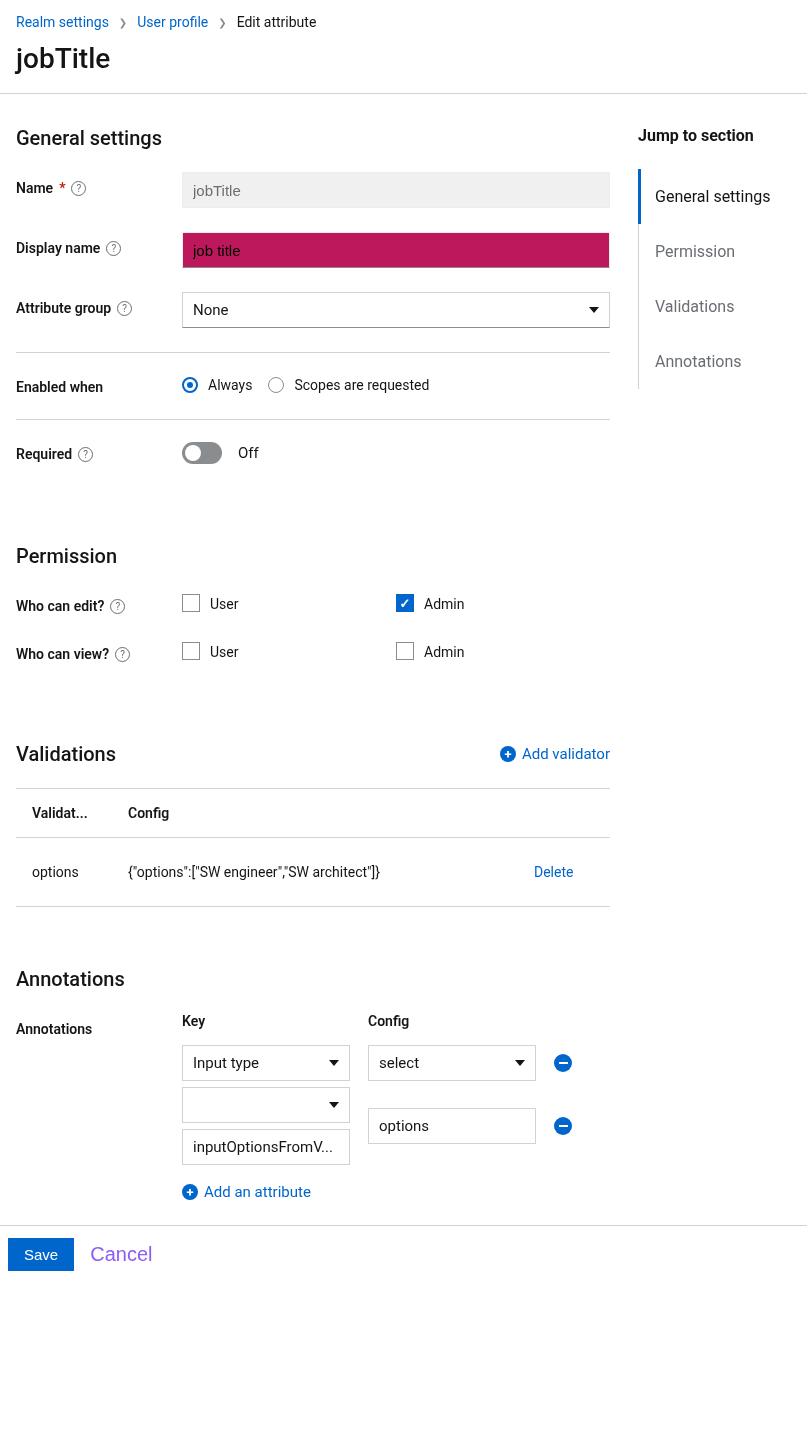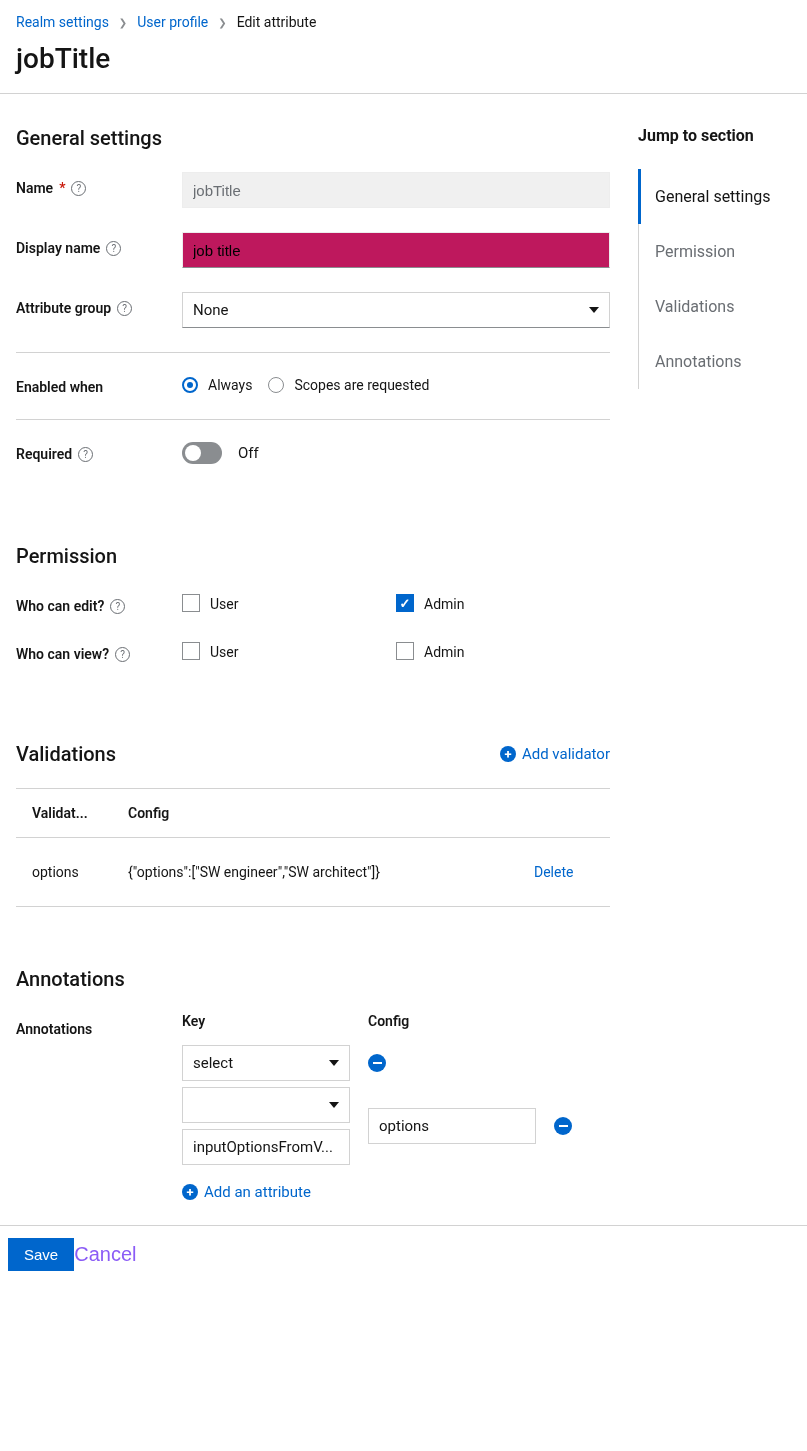--- a/index.html
+++ b/index.html
@@ -353,20 +353,21 @@
     }
     .minus-bar {
       width: 9px;
       height: 2px;
       background: #fff;
     }
     .footer {
       border-top: 1px solid #d2d2d2;
       padding: 12px 8px;
       display: flex;
+      gap: 16px;
       align-items: center;
     }
     .btn-primary {
       background: #0066cc;
       color: #fff;
       border: none;
       padding: 8px 16px;
       font-size: 15px;
       cursor: pointer;
     }
@@ -555,20 +556,24 @@
       <div class="form-row" style="margin-bottom:0">
         <div class="form-label">
           <span>Annotations</span>
         </div>
         <div class="form-control-wrap">
           <div class="annotations-grid">
             <div class="ann-key ann-label">Key</div>
             <div class="ann-value ann-label">Config</div>
           </div>
           <div class="ann-row">
+            <div class="small-select">
+              <span>Input type</span>
+              <span class="caret-down"></span>
+            </div>
             <div class="small-select">
               <span>select</span>
               <span class="caret-down"></span>
             </div>
             <div class="minus-circle">
               <div class="minus-bar"></div>
             </div>
           </div>
           <div class="ann-row">
             <div style="flex:0 0 168px">

